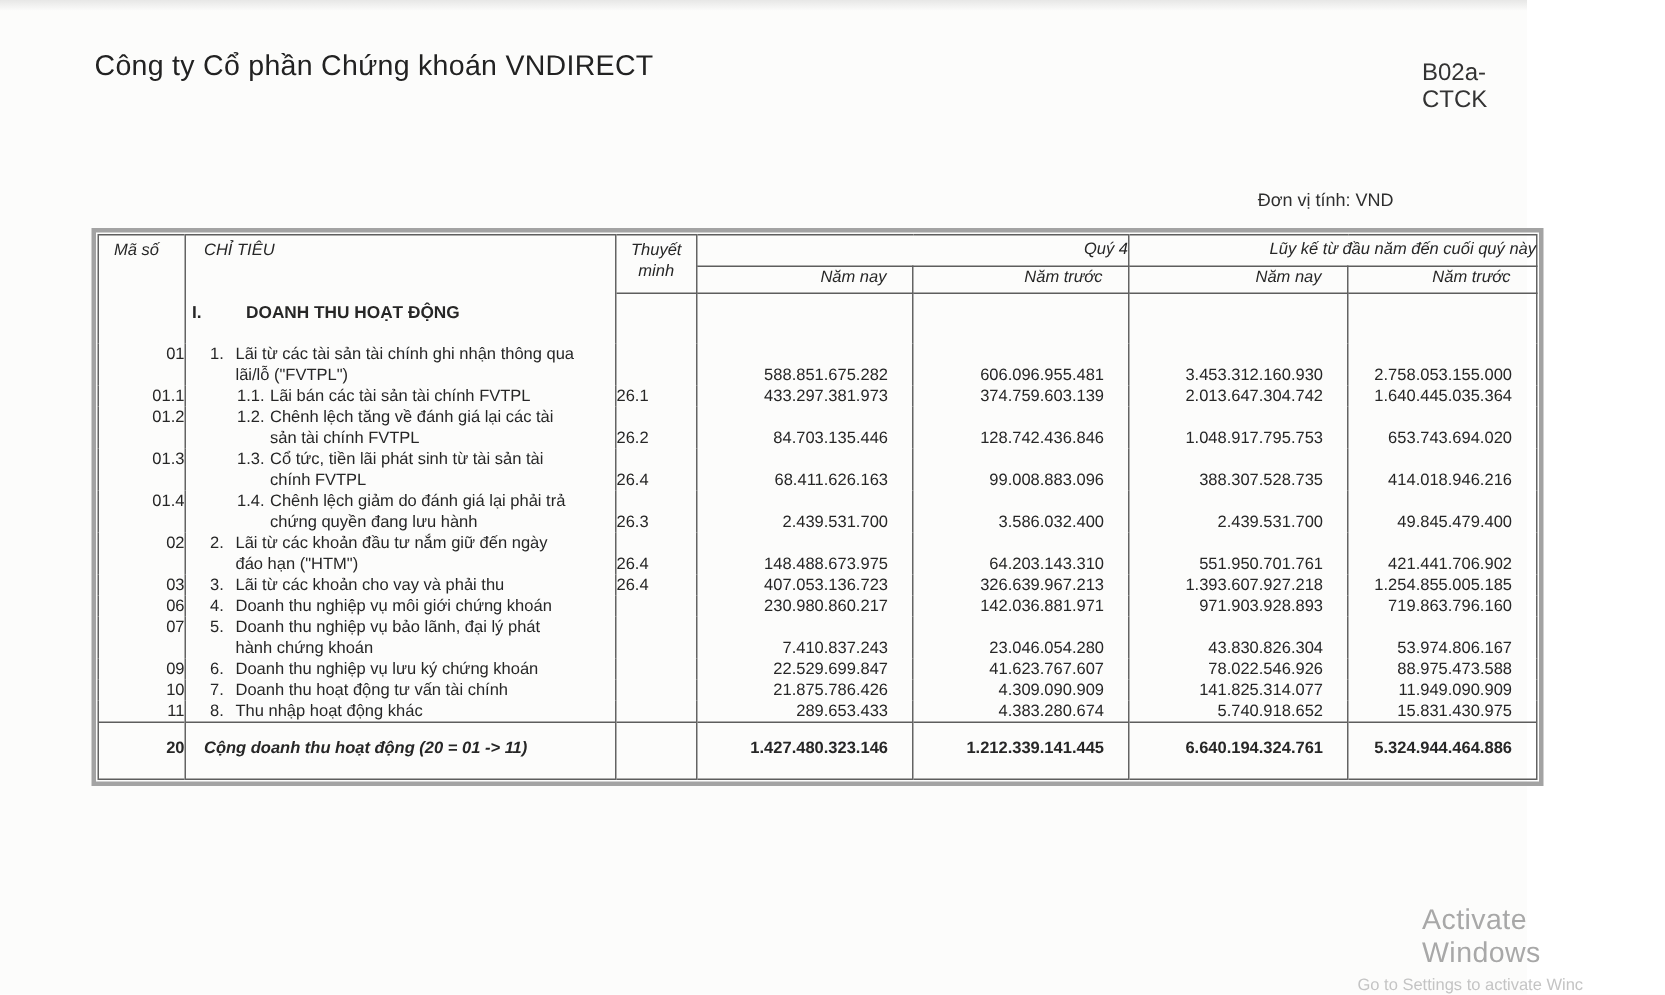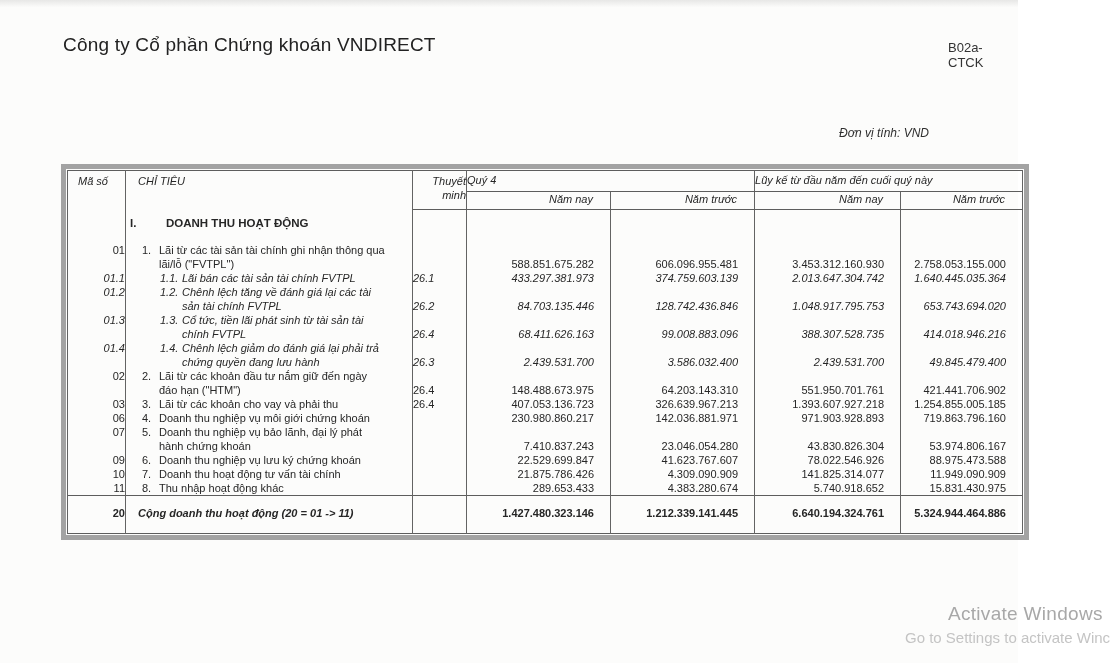--- a/index.html
+++ b/index.html
@@ -9,66 +9,66 @@
     font-family:"Liberation Sans", sans-serif;
     color:#2a2a2a;
     -webkit-font-smoothing:antialiased;
   }
   .page{position:relative;width:1018px;height:663px;background:#fcfcfb;}
   .page::before{content:'';position:absolute;top:0;left:0;right:0;height:7px;
     background:linear-gradient(#e7e7e6,#fbfbfa);pointer-events:none;}
 
   
   .company{position:absolute;left:63px;top:34px;font-size:19px;color:#222;letter-spacing:.2px;}
-  .form-code{position:absolute;left:948px;top:40px;font-size:13px;color:#333;}
+  .form-code{position:absolute;left:948px;top:40px;font-size:16px;color:#333;}
   .report-title{position:absolute;left:63px;top:69px;font-size:13px;color:#2e2e2e;}
   .report-period{position:absolute;left:63px;top:86px;font-size:13px;color:#2e2e2e;}
-  .unit-label{position:absolute;right:89px;top:126px;font-size:12px;font-style:italic;color:#2e2e2e;}
+  .unit-label{position:absolute;right:89px;top:126px;font-size:12px;color:#2e2e2e;}
 
   
   .table-outer{
-    position:absolute;left:61px;top:164px;width:968px;
-    border:5px solid #a3a3a3;padding:1px;box-sizing:border-box;
+    position:absolute;left:61px;top:152px;width:968px;
+    border:3px solid #a3a3a3;padding:1px;box-sizing:border-box;
   }
   table{border-collapse:collapse;width:100%;table-layout:fixed;border:1px solid #5d5d5d;font-size:11px;color:#262626;}
   th,td{border-left:1px solid #636363;border-right:1px solid #636363;padding:0;margin:0;}
 
   thead th{font-weight:normal;font-style:italic;font-size:11px;vertical-align:top;line-height:14px;}
   tr.h1 th{height:18px;}
   tr.h2 th{height:17px;text-align:right;padding-right:17px;border-bottom:1px solid #5d5d5d;}
   th.h-code{text-align:left;padding:3px 0 0 10px;}
   th.h-title{text-align:left;padding:3px 0 0 12px;}
-  th.h-note{text-align:right;padding-top:3px;white-space:pre-line;border-bottom:1px solid #5d5d5d;}
-  th.group{text-align:left;border-bottom:1px solid #5d5d5d;padding-top:2px;}
+  th.h-note{text-align:center;padding-top:3px;white-space:pre-line;border-bottom:1px solid #5d5d5d;}
+  th.group{text-align:right;border-bottom:1px solid #5d5d5d;padding-top:2px;}
 
   tbody td{line-height:14px;}
   td.code{text-align:right;vertical-align:top;}
   td.chitieu{vertical-align:top;}
   td.note{vertical-align:bottom;}
   td.val{text-align:right;vertical-align:bottom;padding-right:16px;}
 
   .section-row td{padding-top:6px;padding-bottom:13px;font-weight:bold;font-size:11.5px;}
   .section-row .ct{display:flex;padding-left:4px;}
   .section-row .snum{width:36px;flex:none;}
 
   .ct{display:flex;align-items:flex-start;padding-left:16px;padding-right:4px;}
   .inum{width:17px;flex:none;}
   .itext{white-space:pre-line;}
-  tr.sub{font-style:italic;}
+  tr.sub{}
   tr.sub .ct{padding-left:34px;}
   tr.sub .inum{width:22px;}
 
   .total-row td{border-top:1px solid #5d5d5d;padding-top:10px;padding-bottom:13px;font-weight:bold;}
   .total-row td.chitieu{padding-left:12px;vertical-align:top;font-style:italic;}
   .total-row td.val{vertical-align:top;}
 
   
   .watermark{position:absolute;left:905px;top:603px;}
   .wm1{font-size:19px;color:#a8a8a8;letter-spacing:.3px;margin-left:43px;}
-  .wm2{font-size:15px;color:#c4c4c4;margin-top:4px;white-space:nowrap;}
+  .wm2{font-size:11px;color:#c4c4c4;margin-top:4px;white-space:nowrap;}
 </style>
 </head>
 <body>
 
 <div class="page">
 
   <div class="company">Công ty Cổ phần Chứng khoán VNDIRECT</div>
   <div class="form-code">B02a-CTCK</div>
   <div class="unit-label">Đơn vị tính: VND</div>
 

